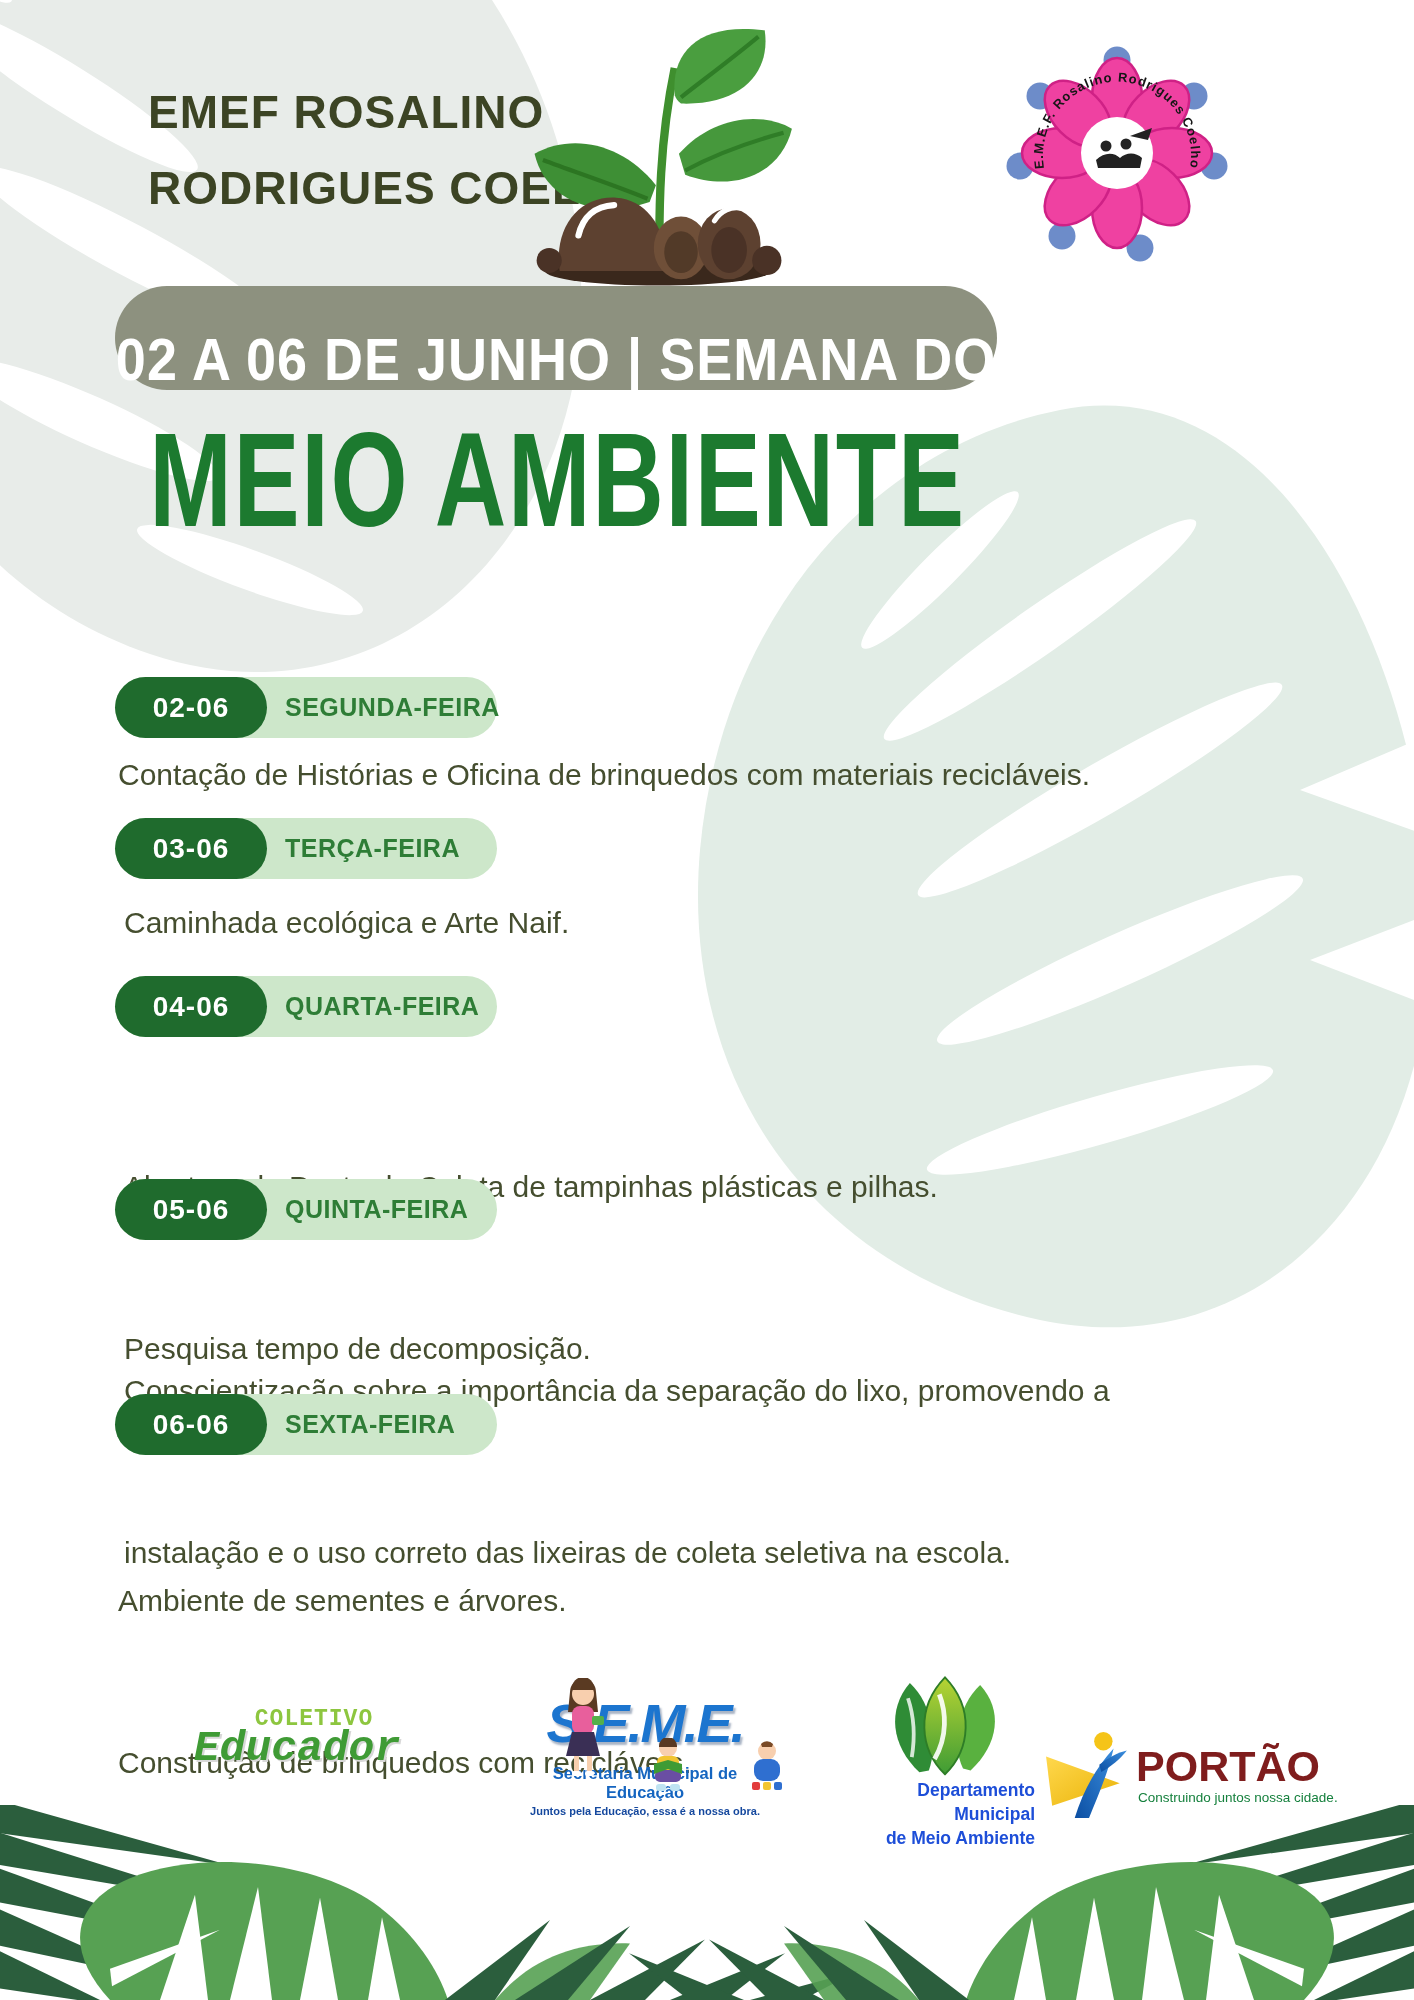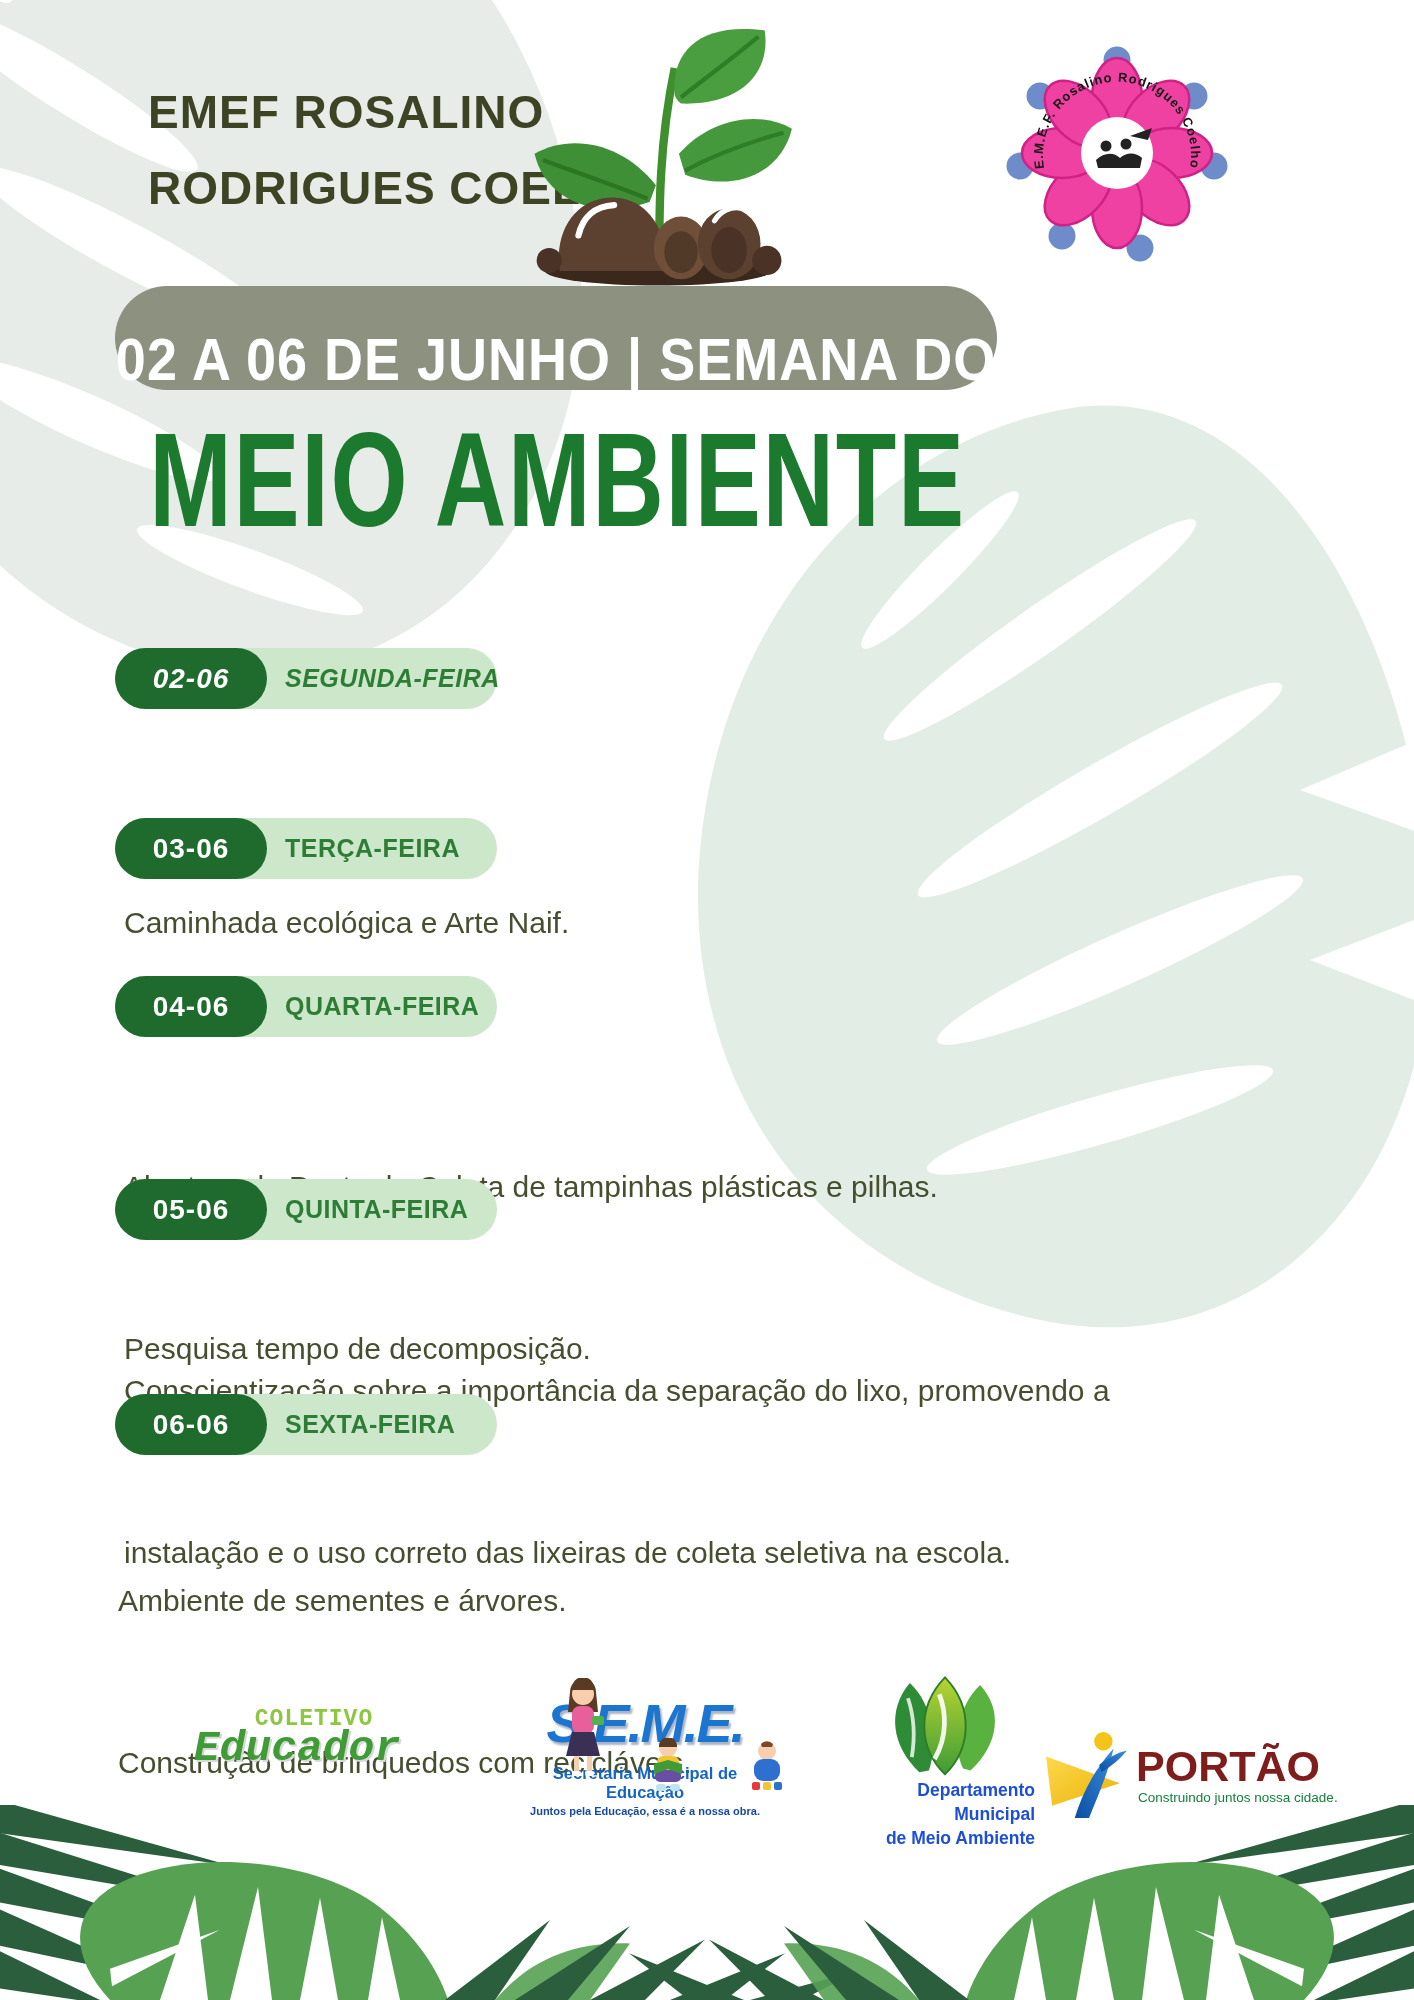--- a/index.html
+++ b/index.html
@@ -224,24 +224,25 @@
       <textPath href="#logoArc" startOffset="50%" text-anchor="middle">E.M.E.F. Rosalino Rodrigues Coelho</textPath>
     </text>
   </svg>
 
   <div class="banner">
     <div class="banner-text">02 A 06 DE JUNHO | SEMANA DO</div>
   </div>
 
   <div class="page-title">MEIO AMBIENTE</div>
 
-  <div class="row-badge" style="top:648px;font-style:italic;">
+  <div class="row-badge" style="top:677px;">
     <div class="date">02-06</div>
     <div class="day">SEGUNDA-FEIRA</div>
   </div>
+  <div class="desc" style="top:748px;">Contação de Histórias e Oficina de brinquedos com materiais recicláveis.</div>
 
   <div class="row-badge" style="top:818px;">
     <div class="date">03-06</div>
     <div class="day">TERÇA-FEIRA</div>
   </div>
   <div class="desc" style="top:896px; left:124px;">Caminhada ecológica e Arte Naif.</div>
 
   <div class="row-badge" style="top:976px;">
     <div class="date">04-06</div>
     <div class="day">QUARTA-FEIRA</div>

